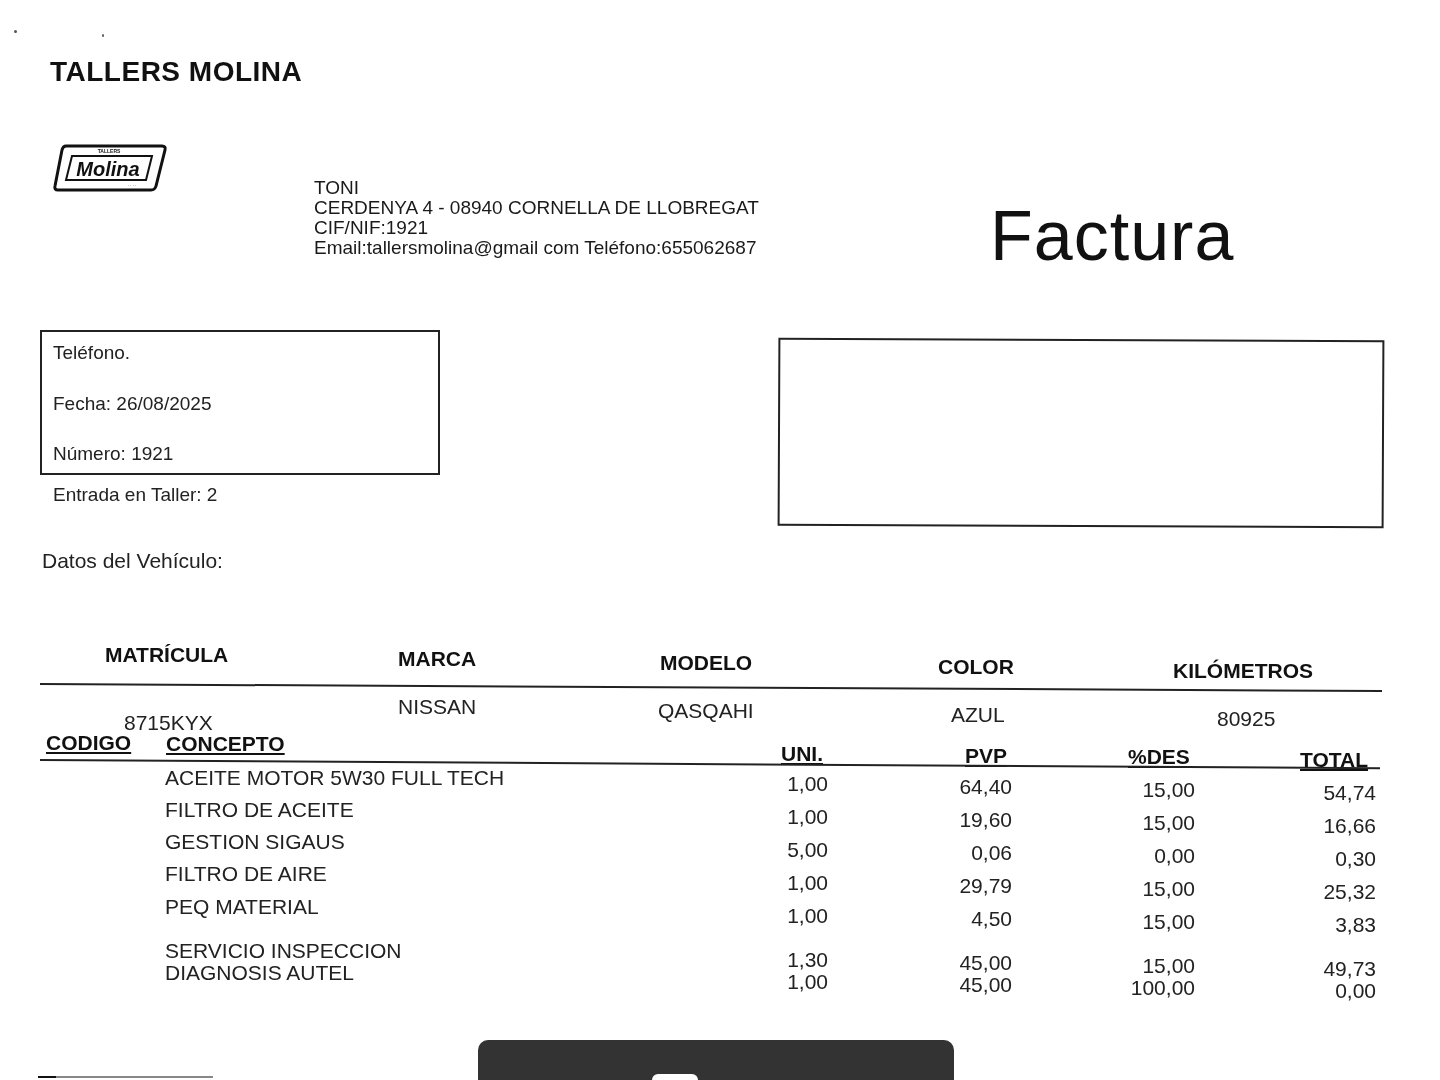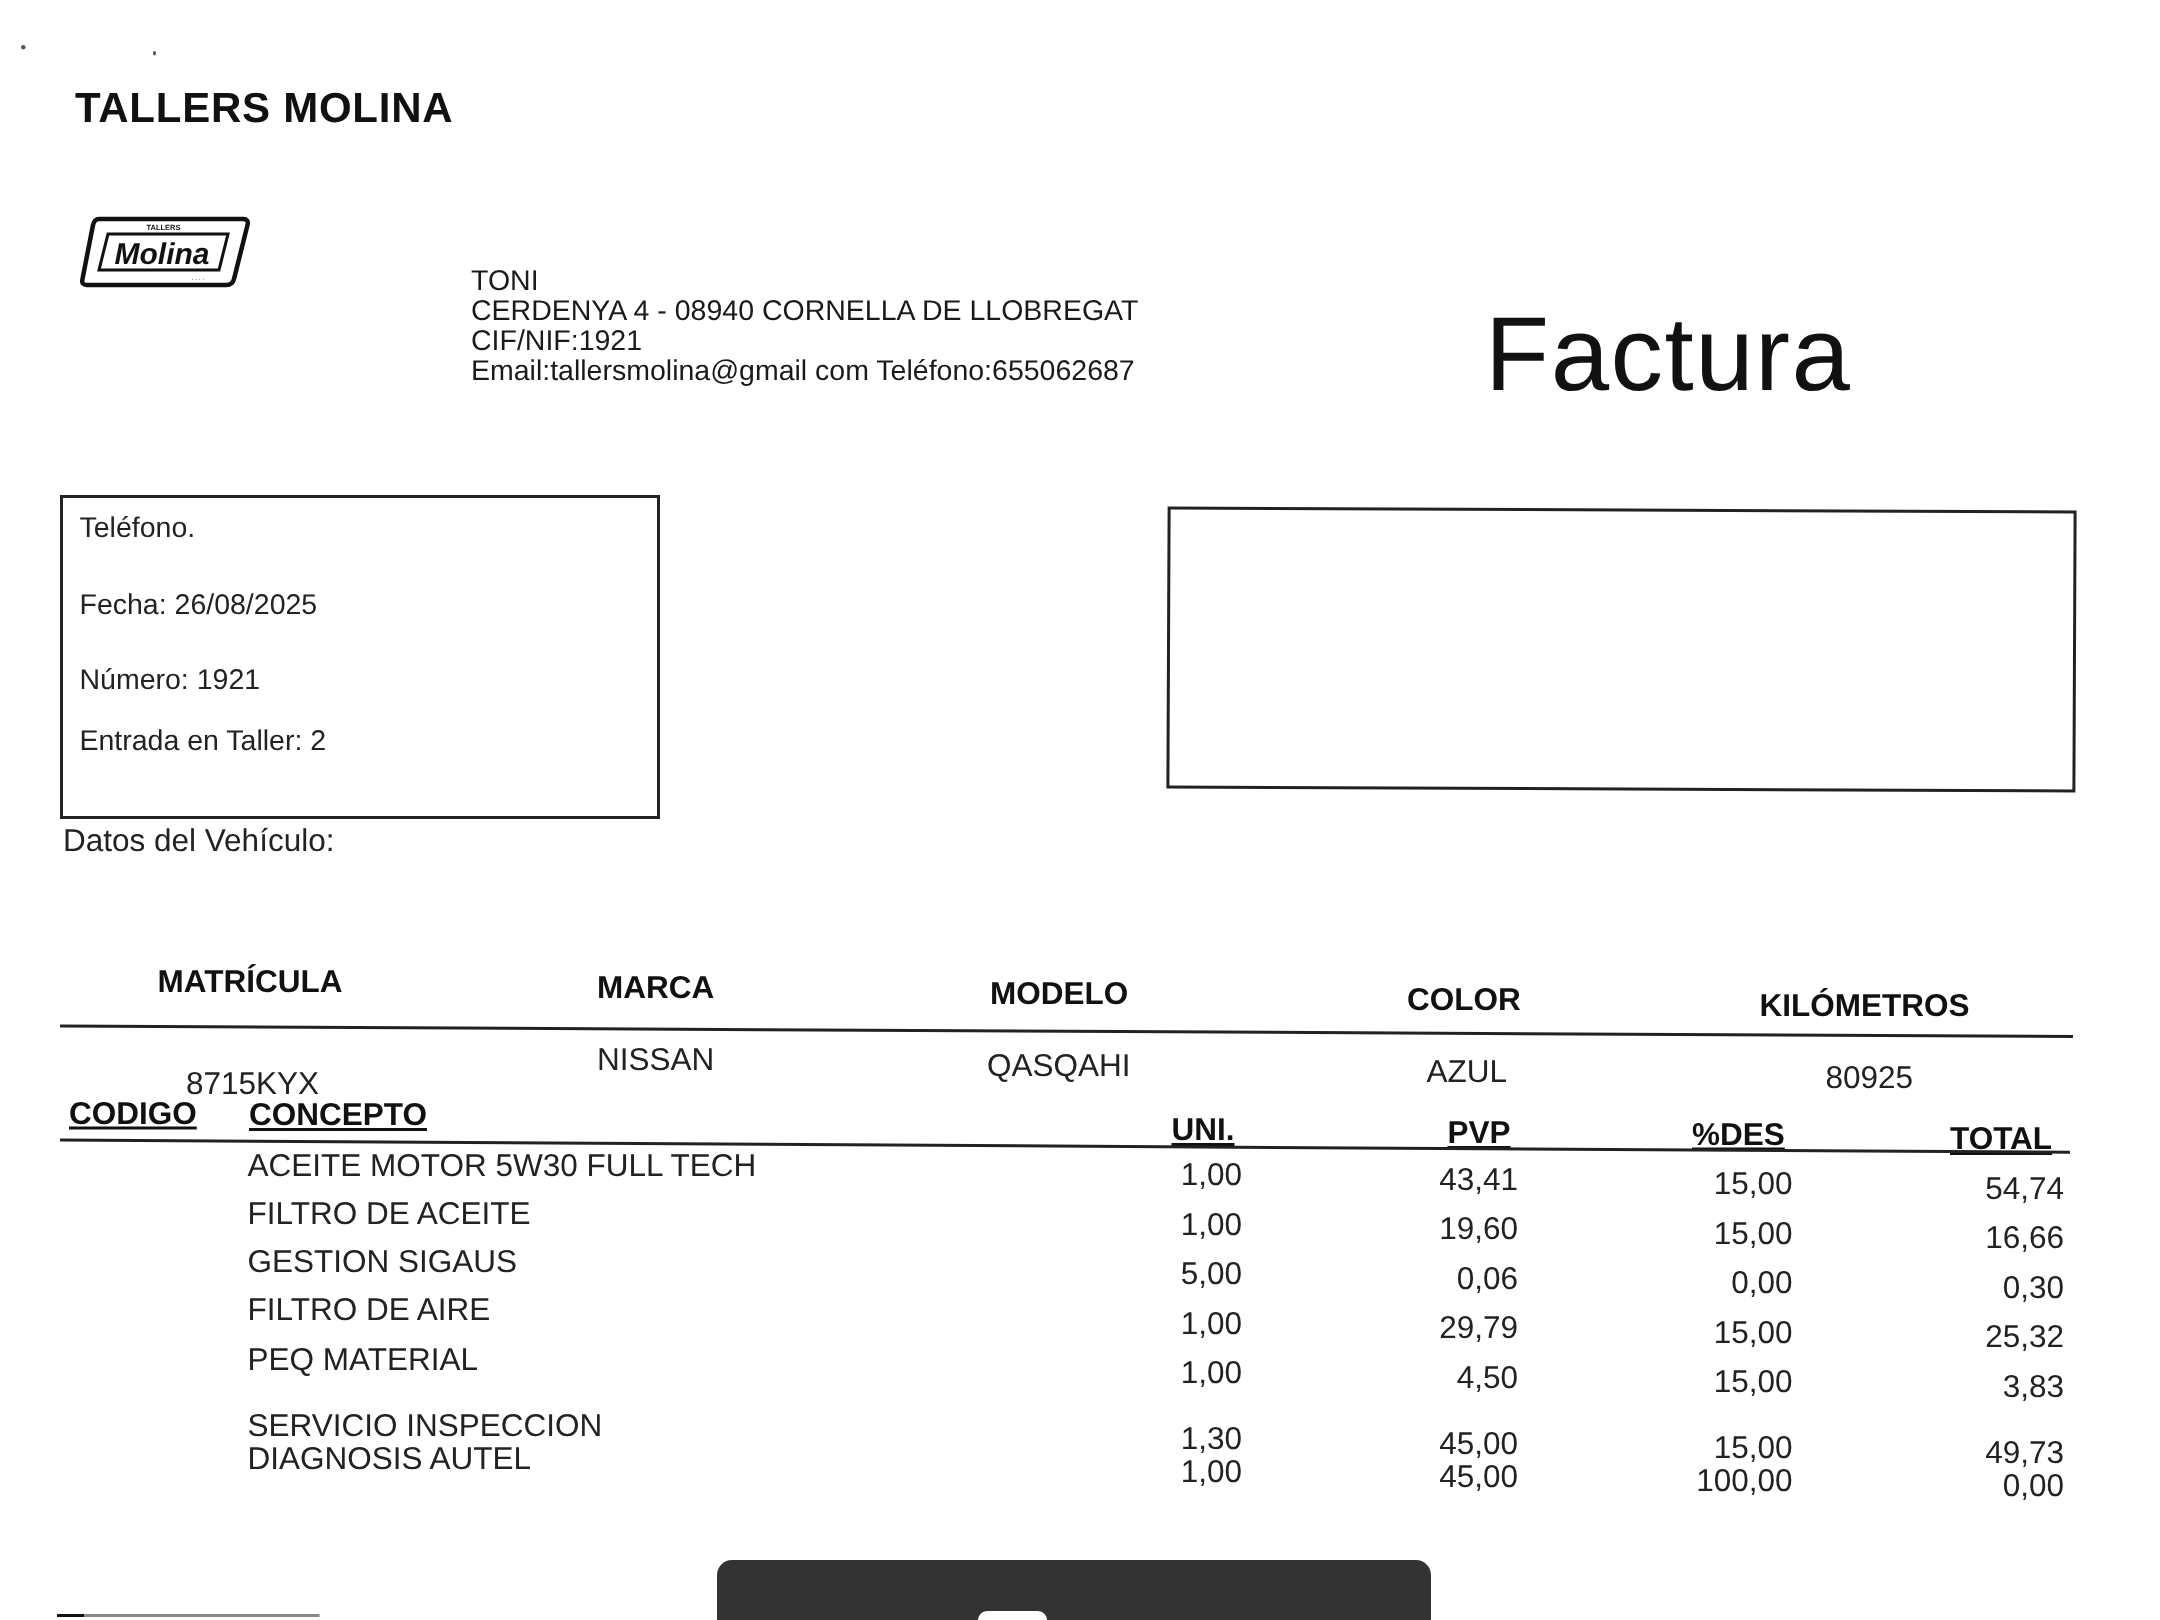--- a/index.html
+++ b/index.html
@@ -6,21 +6,21 @@
   body {
     width:1440px; height:1080px; overflow:hidden; background:#ffffff; position:relative;
     font-family:"Liberation Sans", sans-serif; color:#1a1a1a;
   }
   .abs { position:absolute; }
   .company-name { left:50px; top:56px; font-size:28px; font-weight:bold; letter-spacing:0.5px; color:#111; }
   .logo { left:52px; top:142px; width:116px; height:52px; }
   .company-info { left:314px; top:178px; font-size:19px; line-height:20px; color:#1a1a1a; }
   .company-info div { white-space:nowrap; }
   .doc-title { left:990px; top:196px; font-size:70px; color:#111; letter-spacing:1px; }
-  .client-box { left:40px; top:330px; width:400px; height:216px; border:2px solid #222; box-sizing:border-box; }
+  .client-box { left:40px; top:330px; width:400px; height:145px; border:2px solid #222; box-sizing:border-box; }
   .client-box .row { position:absolute; left:11px; font-size:19px; color:#222; }
   .addr-box { left:778px; top:339px; width:606px; height:188px; border:2px solid #222; box-sizing:border-box; transform:rotate(0.25deg); }
   .section-label { left:42px; top:549px; font-size:21px; color:#222; }
   .veh-head { font-size:21px; font-weight:bold; color:#111; top:643px; }
   .veh-line { left:40px; top:683px; width:1342px; height:2px; background:#222; transform:rotate(0.3deg); transform-origin:left; }
   .veh-val { font-size:21px; color:#222; top:691px; }
   .items-line { left:40px; top:759px; width:1340px; height:2px; background:#222; transform:rotate(0.35deg); transform-origin:left; }
   .col-head { font-size:21px; font-weight:bold; color:#111; }
   .col-head.u { text-decoration:underline; }
   .line-item { position:absolute; left:0; width:1440px; height:33px; }
@@ -93,21 +93,21 @@
 <div class="abs col-head u" style="left:781px;top:742px;">UNI.</div>
 <div class="abs col-head u" style="left:965px;top:744px;">PVP</div>
 <div class="abs col-head u" style="left:1128px;top:745px;">%DES</div>
 <div class="abs col-head u" style="left:1300px;top:748px;">TOTAL</div>
 
 <div class="abs items-line"></div>
 
 <div class="line-item" style="top:766px;">
   <span class="c-concept">ACEITE MOTOR 5W30 FULL TECH</span>
   <span class="c-uni" style="top:6px;">1,00</span>
-  <span class="c-pvp" style="top:9px;">43,41</span>
+  <span class="c-pvp" style="top:9px;">64,40</span>
   <span class="c-des" style="top:12px;">15,00</span>
   <span class="c-total" style="top:15px;">54,74</span>
 </div>
 <div class="line-item" style="top:798px;">
   <span class="c-concept">FILTRO DE ACEITE</span>
   <span class="c-uni" style="top:7px;">1,00</span>
   <span class="c-pvp" style="top:10px;">19,60</span>
   <span class="c-des" style="top:13px;">15,00</span>
   <span class="c-total" style="top:16px;">16,66</span>
 </div>

